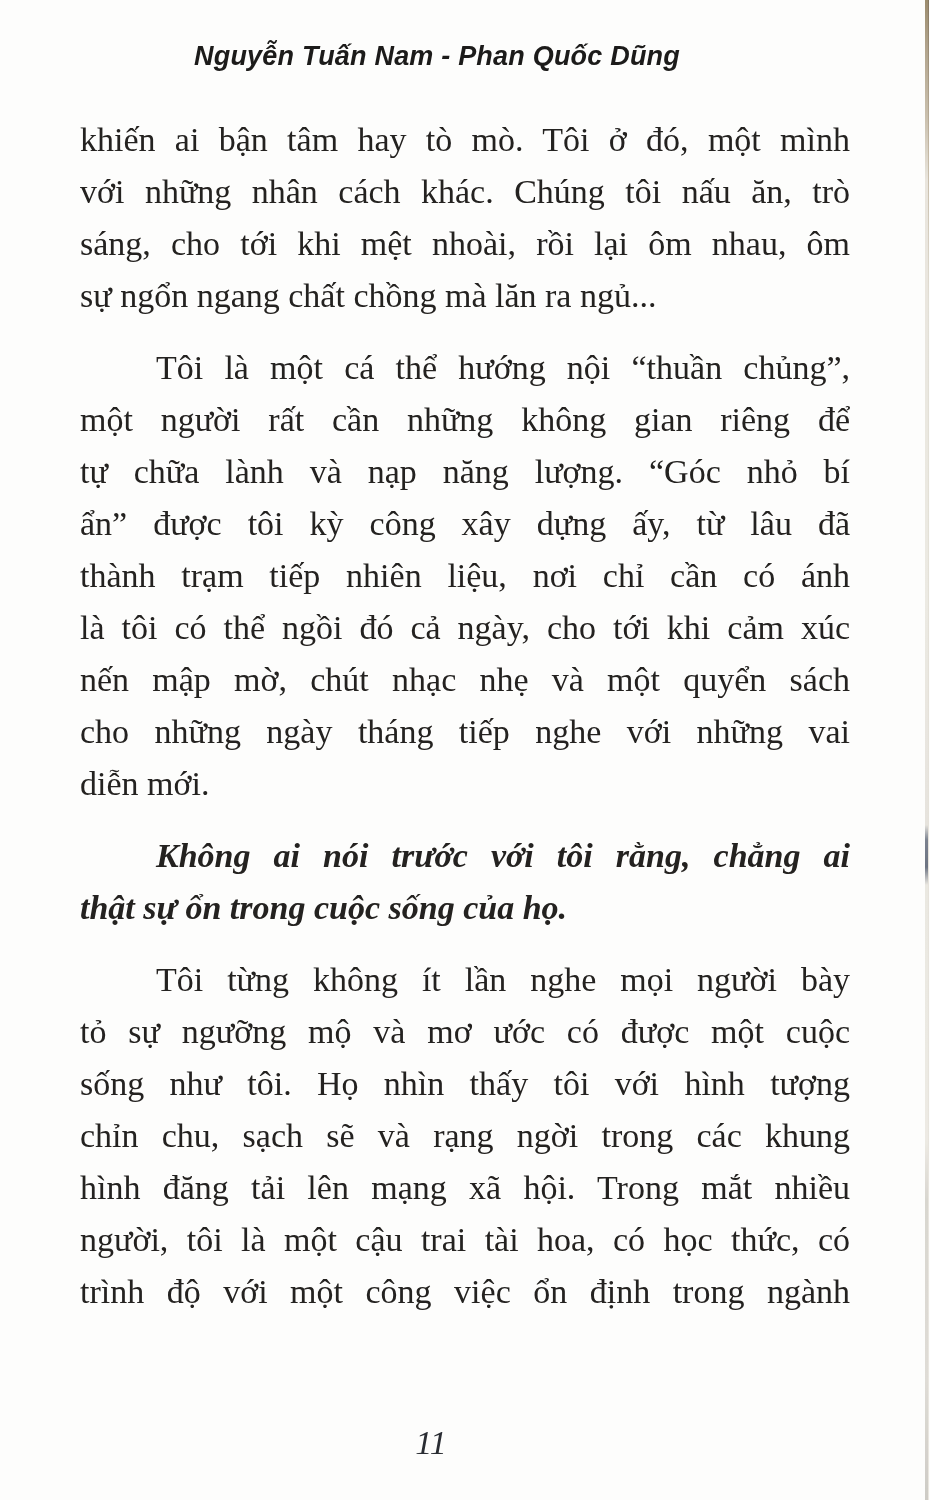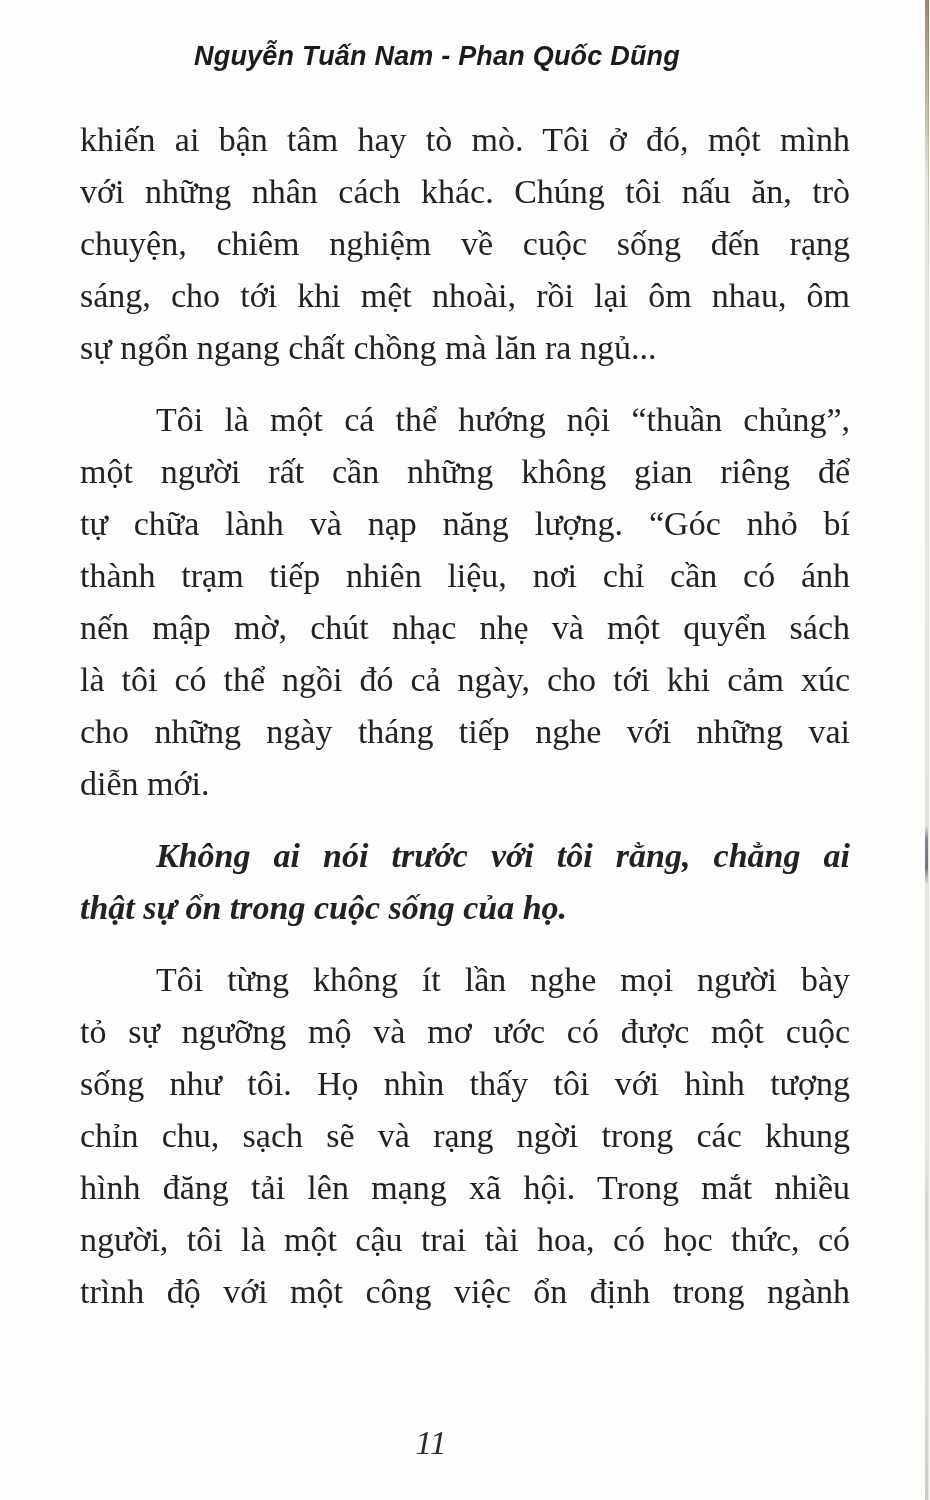--- a/index.html
+++ b/index.html
@@ -109,31 +109,31 @@
 </head>
 <body>
 
 <div class="page">
   <div class="header">Nguyễn Tuấn Nam - Phan Quốc Dũng</div>
 
   <div class="body-col">
       <div class="para body">
         <div class="line">khiến ai bận tâm hay tò mò. Tôi ở đó, một mình</div>
         <div class="line">với những nhân cách khác. Chúng tôi nấu ăn, trò</div>
-        <div class="line">chuyện, chiêm nghiệm về cuộc sống đến rạng</div>
         <div class="line">sáng, cho tới khi mệt nhoài, rồi lại ôm nhau, ôm</div>
         <div class="line end">sự ngổn ngang chất chồng mà lăn ra ngủ...</div>
       </div>
       <div class="para body">
         <div class="line indent">Tôi là một cá thể hướng nội “thuần chủng”,</div>
         <div class="line">một người rất cần những không gian riêng để</div>
         <div class="line">tự chữa lành và nạp năng lượng. “Góc nhỏ bí</div>
+        <div class="line">ẩn” được tôi kỳ công xây dựng ấy, từ lâu đã</div>
         <div class="line">thành trạm tiếp nhiên liệu, nơi chỉ cần có ánh</div>
+        <div class="line">là tôi có thể ngồi đó cả ngày, cho tới khi cảm xúc</div>
         <div class="line">nến mập mờ, chút nhạc nhẹ và một quyển sách</div>
-        <div class="line">là tôi có thể ngồi đó cả ngày, cho tới khi cảm xúc</div>
         <div class="line">cho những ngày tháng tiếp nghe với những vai</div>
         <div class="line end">diễn mới.</div>
       </div>
       <div class="para emphasis">
         <div class="line indent">Không ai nói trước với tôi rằng, chẳng ai</div>
         <div class="line end">thật sự ổn trong cuộc sống của họ.</div>
       </div>
       <div class="para body">
         <div class="line indent">Tôi từng không ít lần nghe mọi người bày</div>
         <div class="line">tỏ sự ngưỡng mộ và mơ ước có được một cuộc</div>

